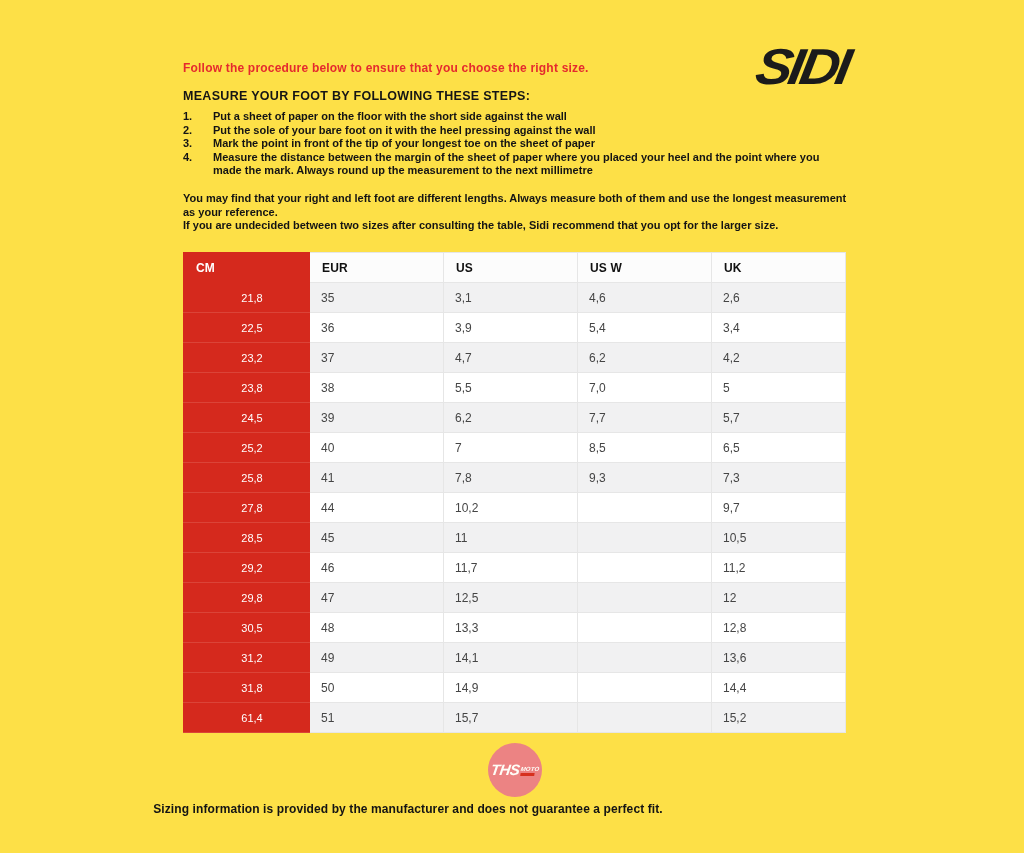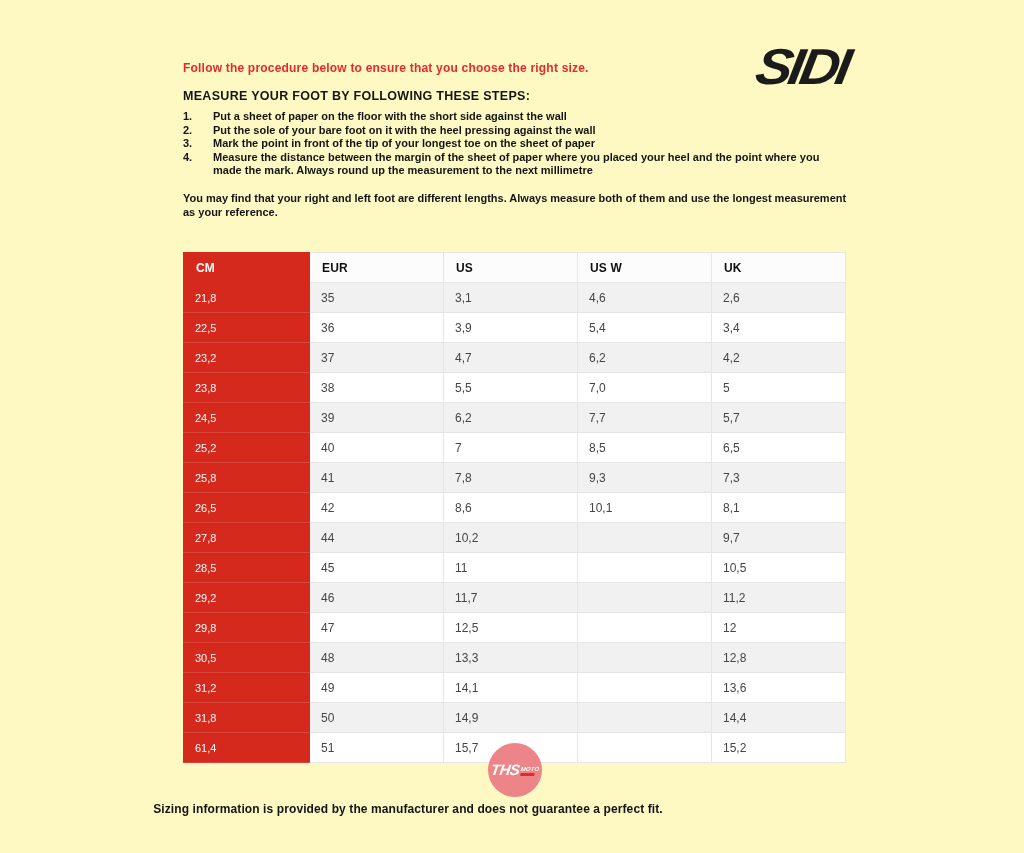--- a/index.html
+++ b/index.html
@@ -4,21 +4,21 @@
 <style>
   * { margin: 0; padding: 0; box-sizing: border-box; }
   html, body { background: #ffffff; }
   body {
     width: 1024px; height: 853px;
     font-family: "Liberation Sans", sans-serif;
     position: relative;
     color: #151515;
     overflow: hidden;
   }
-  .page { position: absolute; inset: 0; background: #fef9c3; }
+  .page { position: absolute; inset: 0; background: #fde047; }
 
   
   .intro-red {
     position: absolute; left: 183px; top: 61px; width: 560px;
     color: #e52a2e; font-size: 12px; font-weight: 700; letter-spacing: 0.2px;
   }
 
   
   .sidi-logo {
     position: absolute; left: 712px; top: 38px; width: 180px; height: 58px;
@@ -59,21 +59,21 @@
     background: #fcfcfc; color: #111; font-weight: 700; letter-spacing: 0.2px; padding-left: 12px;
   }
   table.size-table th.cm {
     background: #d5291d; color: #ffffff; border-color: #d5291d; font-size: 12px;
   }
   table.size-table td { color: #454545; font-weight: 400; }
   table.size-table tr:nth-child(odd) td { background: #f1f1f2; }
   table.size-table tr:nth-child(even) td { background: #ffffff; }
   table.size-table td.cm {
     background: #d5291d !important; color: #ffffff; font-size: 11px;
-    border-color: #d5291d; border-bottom: 1px solid #db4438;
+    border-color: #d5291d; border-bottom: 1px solid #db4438; text-align: center;
   }
 
   
   .watermark {
     position: absolute; left: 488px; top: 743px; width: 54px; height: 54px;
     border-radius: 50%; background: #ec8086; opacity: 0.96;
     display: flex; align-items: center; justify-content: center;
     z-index: 5;
   }
   .watermark .wm-inner { display: flex; align-items: baseline; transform: skewX(-8deg); }
@@ -119,20 +119,21 @@
       <span class="txt">Mark the point in front of the tip of your longest toe on the sheet of paper</span>
     </div>
     <div class="step">
       <span class="num">4.</span>
       <span class="txt">Measure the distance between the margin of the sheet of paper where you placed your heel and the point where you made the mark. Always round up the measurement to the next millimetre</span>
     </div>
   </div>
 
   <div class="paras">
     <p>You may find that your right and left foot are different lengths. Always measure both of them and use the longest measurement as your reference.</p>
+    <p>If you are undecided between two sizes after consulting the table, Sidi recommend that you opt for the larger size.</p>
   </div>
 
   <div class="size-table-wrap">
     <table class="size-table">
       <colgroup>
         <col class="c-cm">
           <col class="c-other">
           <col class="c-other">
           <col class="c-other">
           <col class="c-other">
@@ -190,27 +191,20 @@
             <td>6,5</td>
           </tr>
           <tr>
             <td class="cm">25,8</td>
             <td>41</td>
             <td>7,8</td>
             <td>9,3</td>
             <td>7,3</td>
           </tr>
           <tr>
-            <td class="cm">26,5</td>
-            <td>42</td>
-            <td>8,6</td>
-            <td>10,1</td>
-            <td>8,1</td>
-          </tr>
-          <tr>
             <td class="cm">27,8</td>
             <td>44</td>
             <td>10,2</td>
             <td></td>
             <td>9,7</td>
           </tr>
           <tr>
             <td class="cm">28,5</td>
             <td>45</td>
             <td>11</td>

